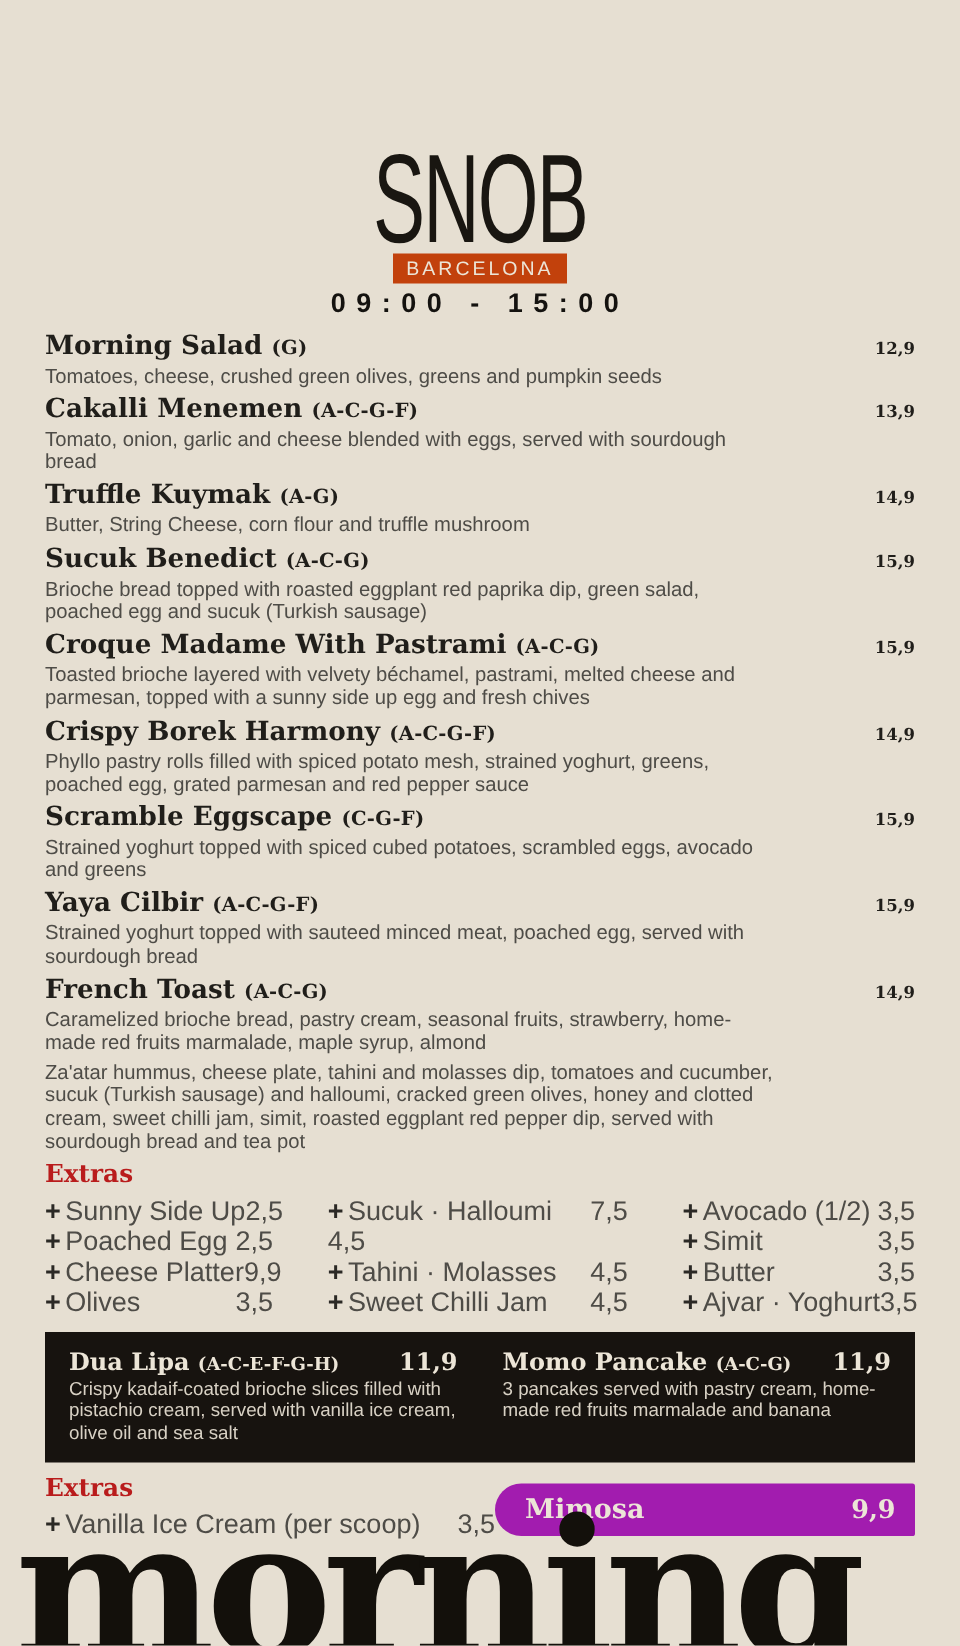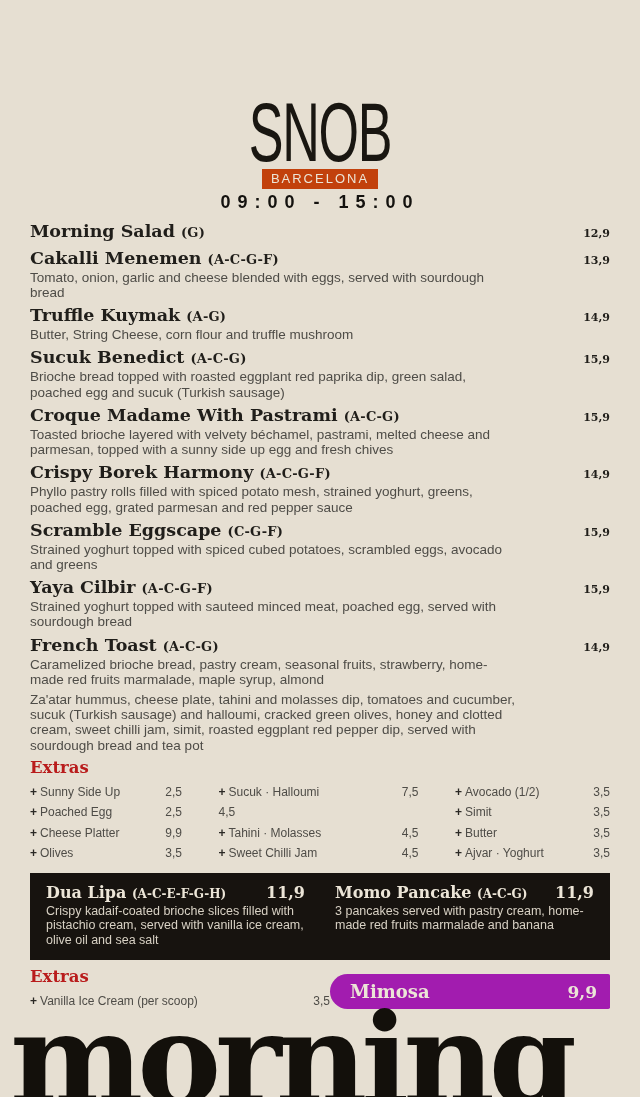--- a/index.html
+++ b/index.html
@@ -76,21 +76,21 @@
     color: #b91c1c;
     margin: 2px 0 5px;
   }
   .extras-grid { display: flex; justify-content: space-between; }
   .extras-col.c1 { width: 152px; }
   .extras-col.c2 { width: 200px; }
   .extras-col.c3 { width: 155px; }
   .extra-row {
     display: flex;
     justify-content: space-between;
-    font-size: 12px;
+    font-size: 18px;
     line-height: 20.5px;
     color: #4e4c47;
   }
   .extra-label { white-space: nowrap; }
   .plus { font-weight: 700; color: #2b2925; margin-right: 3px; }
 
   
   .specials {
     background: #17130f;
     margin-top: 9px;
@@ -175,20 +175,21 @@
     <div class="hours">09:00 - 15:00</div>
   </div>
 
   <div class="menu">
 
     <div class="item">
       <div class="item-head">
         <div class="item-name"><span>Morning Salad</span> <span class="allergens">(G)</span></div>
         <div class="item-price">12,9</div>
       </div>
+      <p class="item-desc">Tomatoes, cheese, crushed green olives, greens and pumpkin seeds</p>
     </div>
 
     <div class="item">
       <div class="item-head">
         <div class="item-name"><span>Cakalli Menemen</span> <span class="allergens">(A-C-G-F)</span></div>
         <div class="item-price">13,9</div>
       </div>
       <p class="item-desc">Tomato, onion, garlic and cheese blended with eggs, served with sourdough bread</p>
     </div>
 

